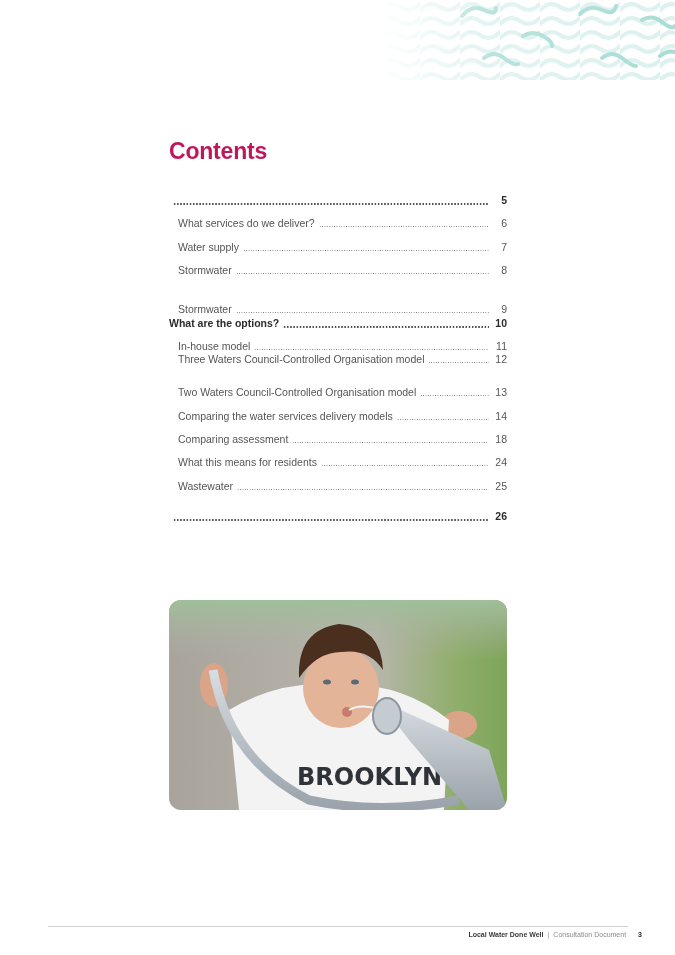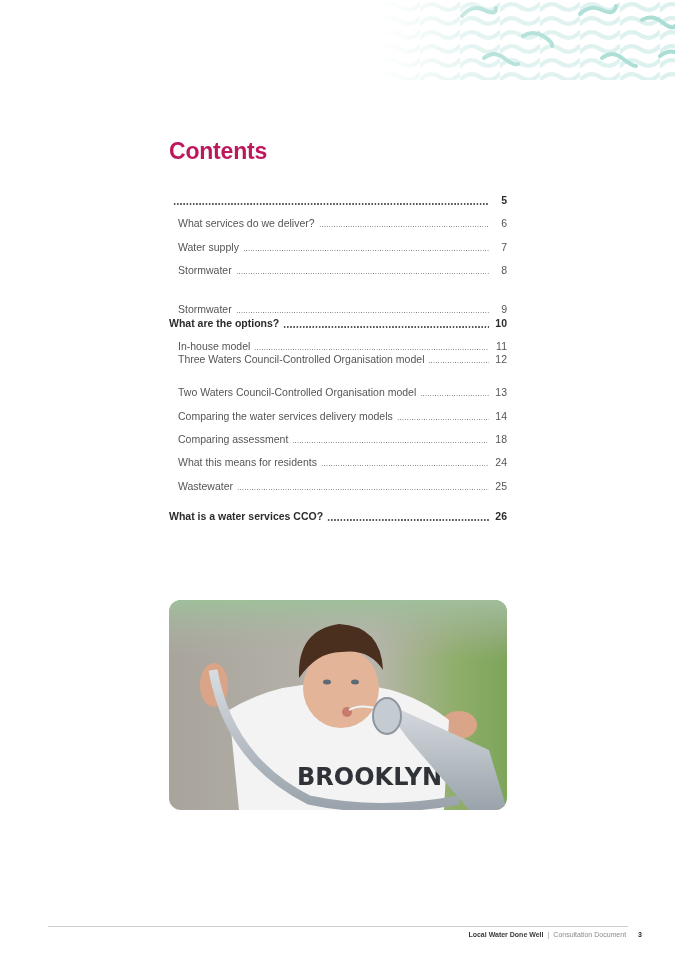--- a/index.html
+++ b/index.html
@@ -132,21 +132,20 @@
     <span class="label">What this means for residents</span>
     <span class="dots"></span>
     <span class="page">24</span>
   </div>
   <div class="toc-row sub" style="top:287px">
     <span class="label">Wastewater</span>
     <span class="dots"></span>
     <span class="page">25</span>
   </div>
   <div class="toc-row main" style="top:317px">
-    <span class="label">What is a water services CCO?</span>
     <span class="dots"></span>
     <span class="page">26</span>
   </div>
 </nav>
 
 <div class="photo">
   <svg width="338" height="210" viewBox="0 0 338 210">
     <defs>
       <linearGradient id="bg" x1="0" y1="0" x2="1" y2="0">
         <stop offset="0" stop-color="#a8a49c"></stop>

